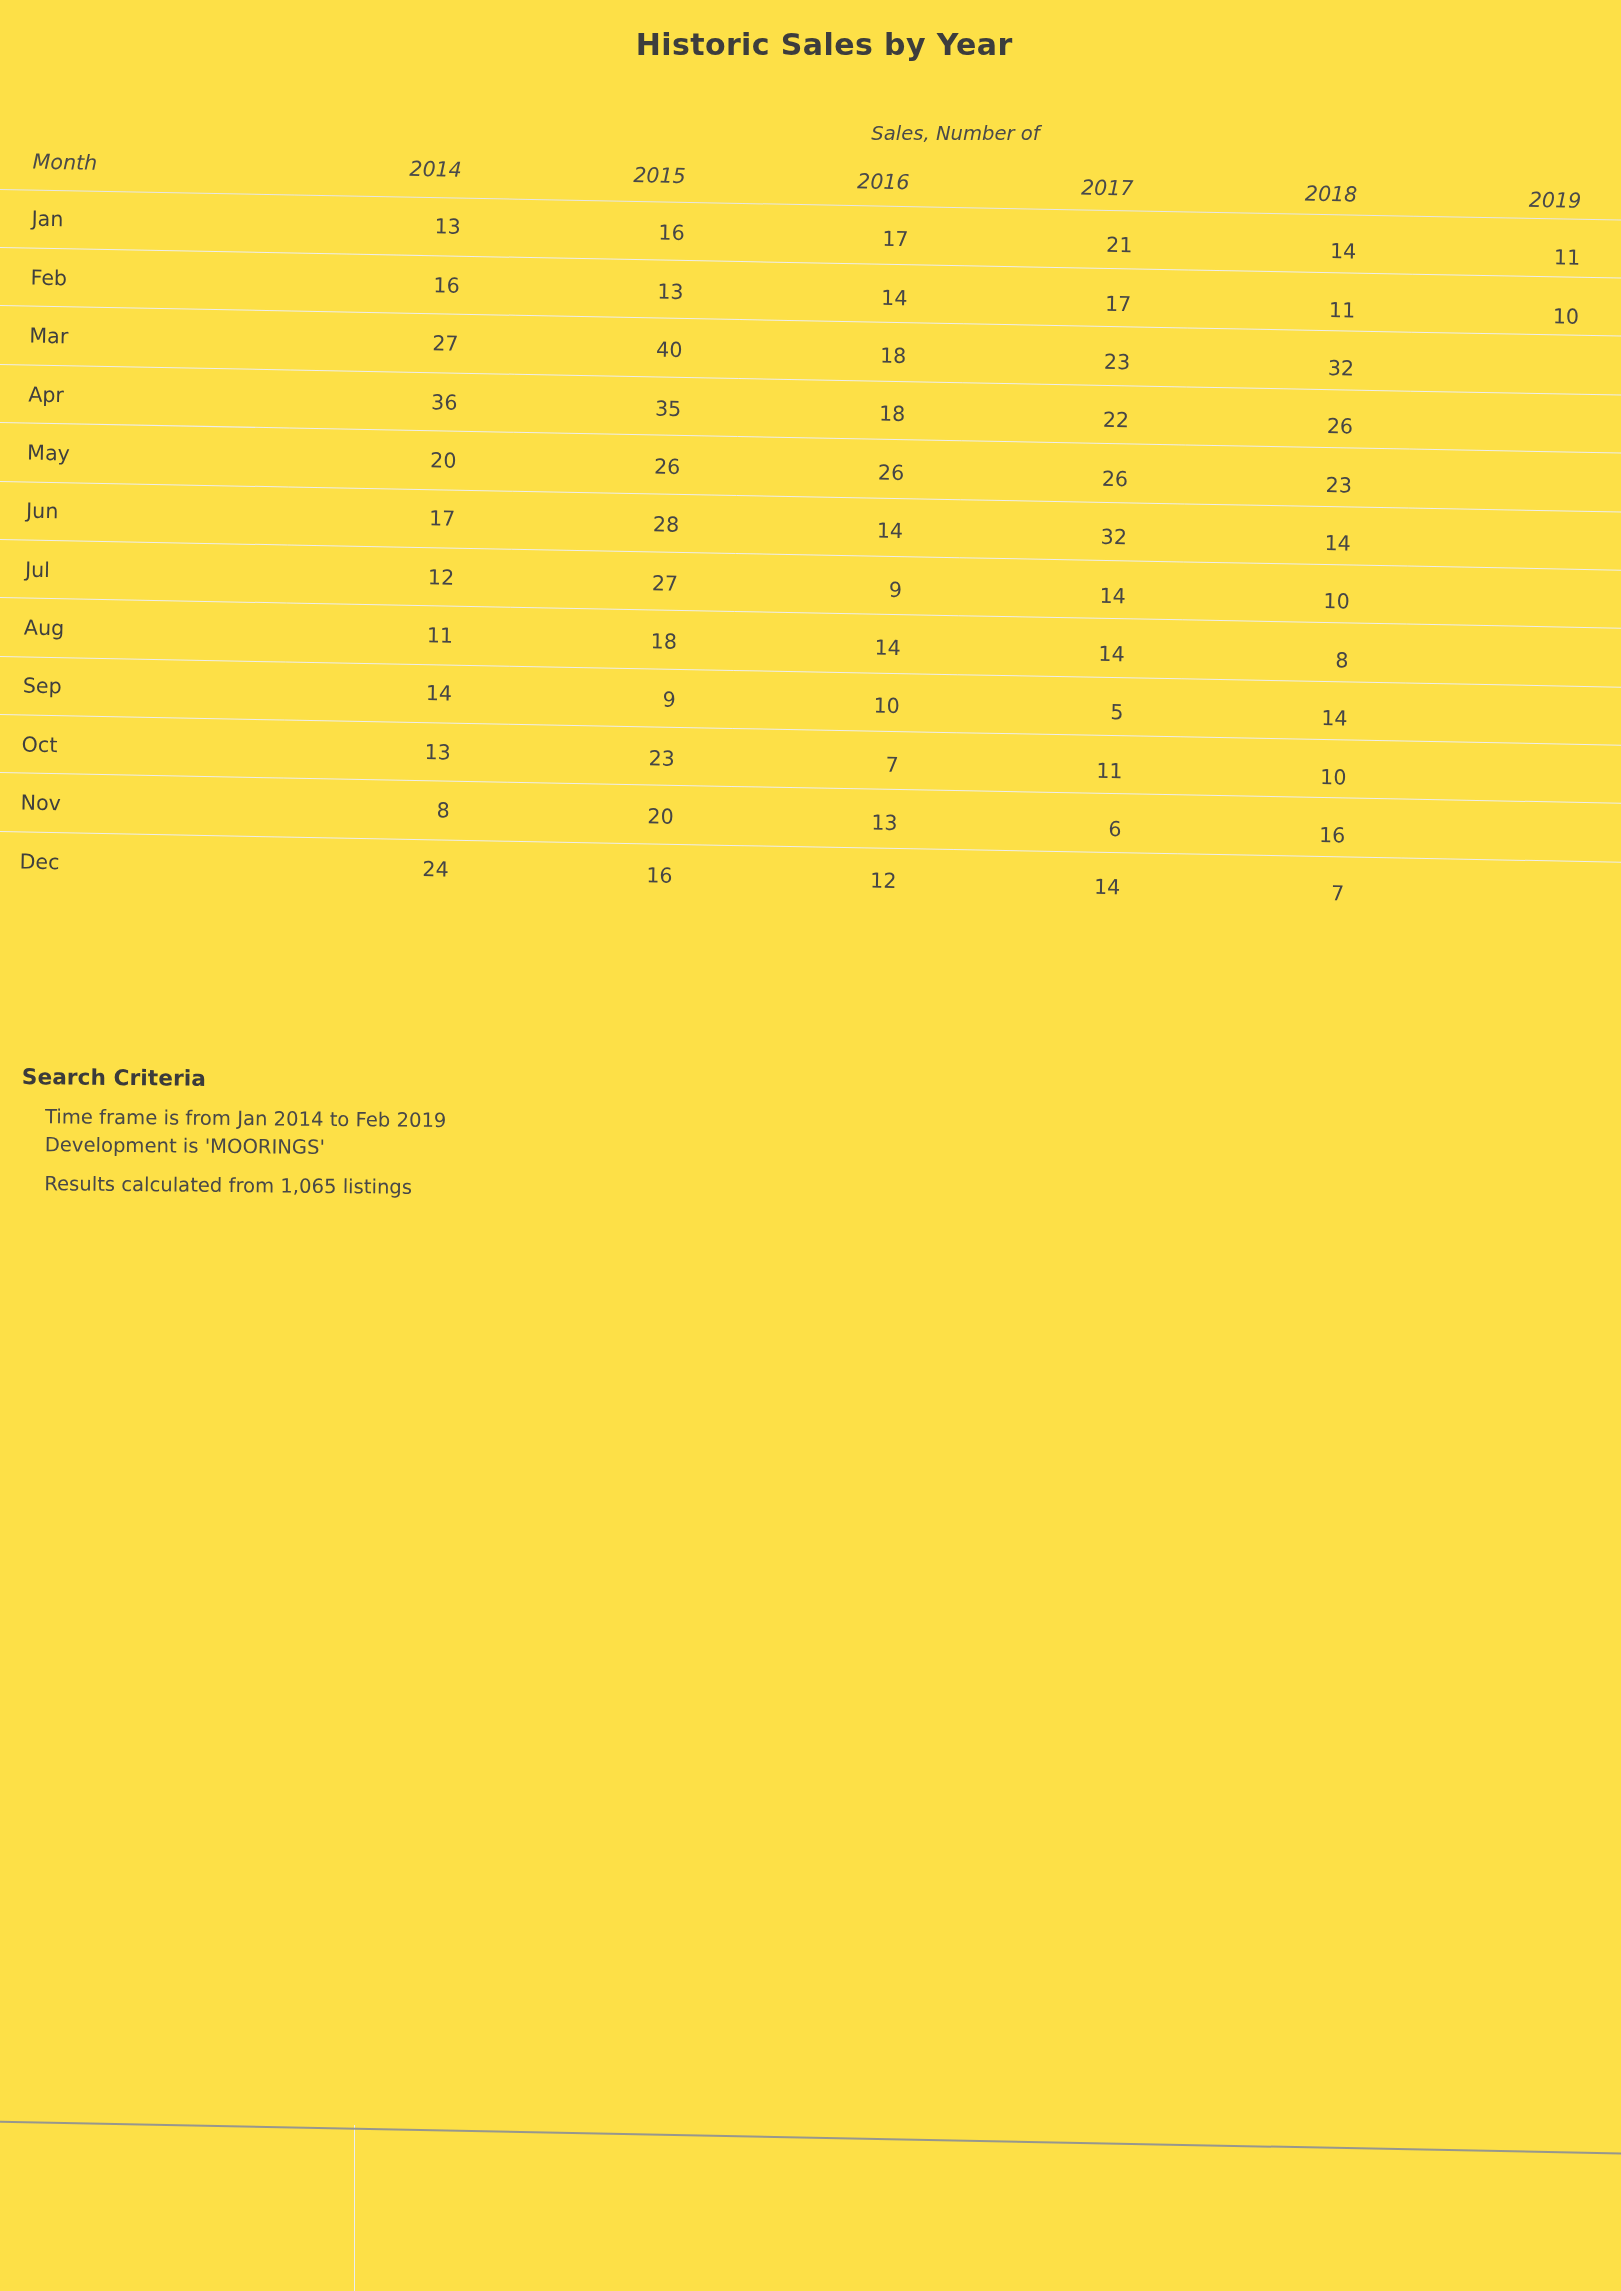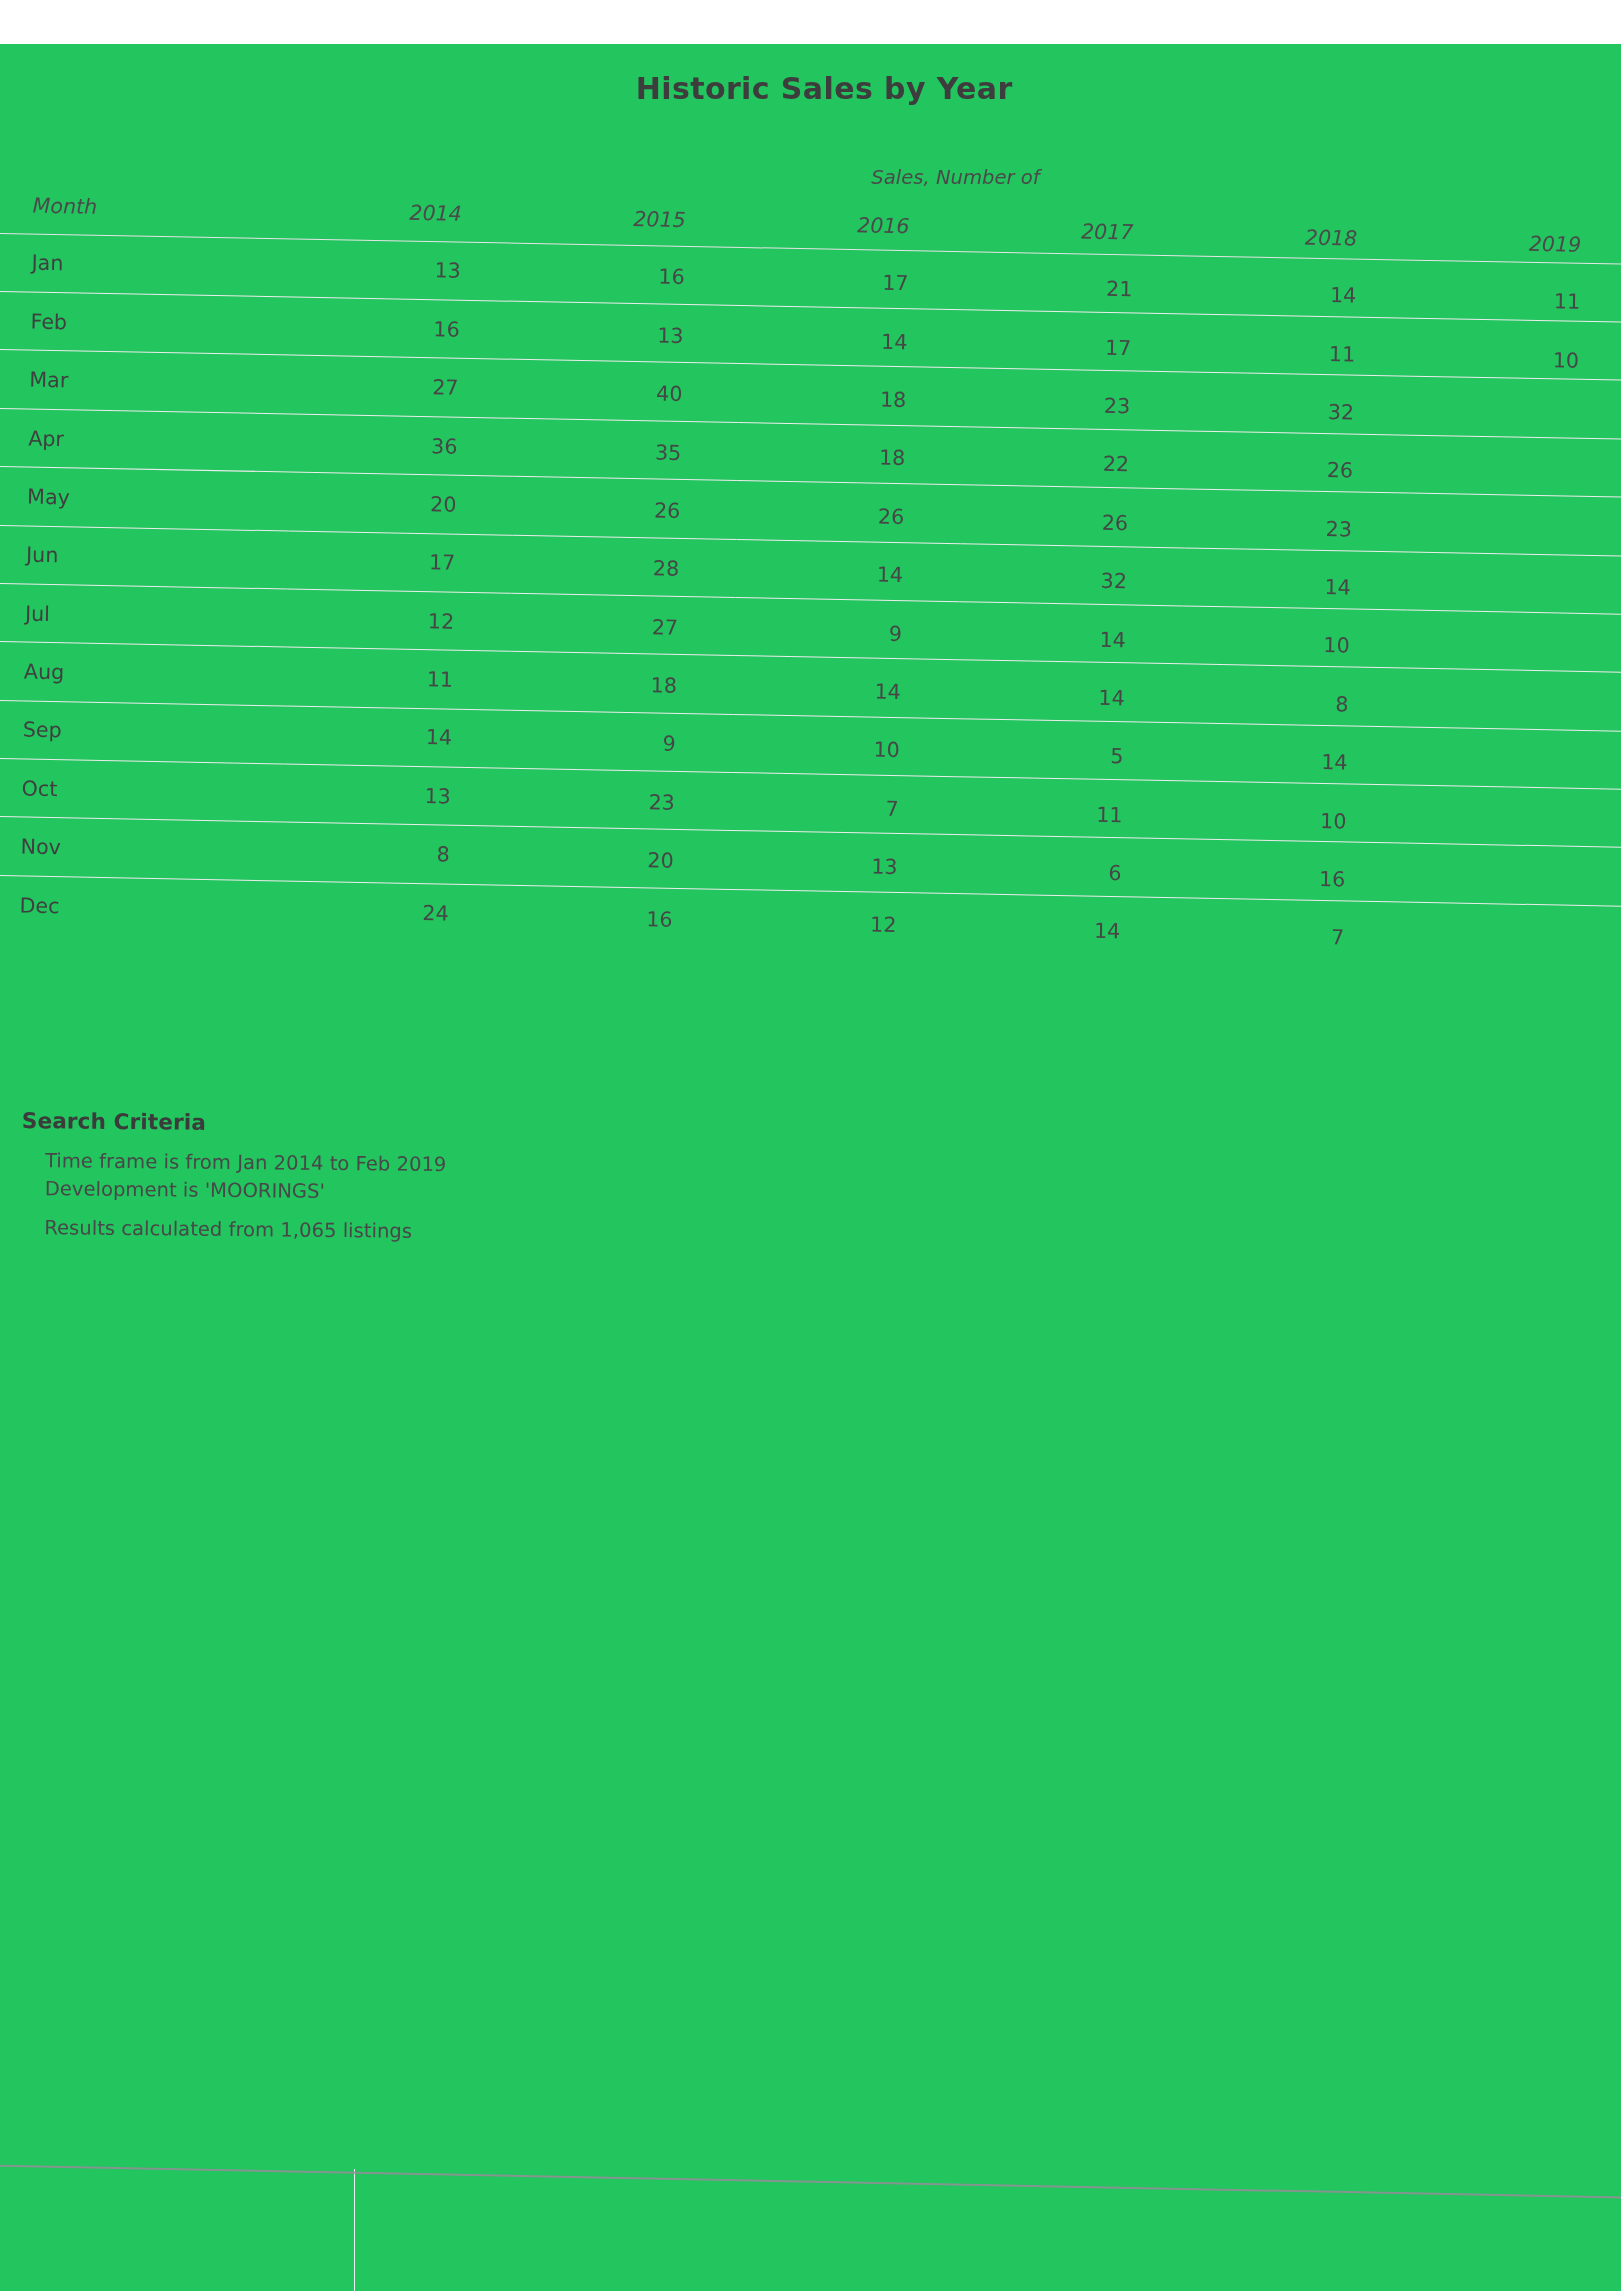--- a/index.html
+++ b/index.html
@@ -15,22 +15,21 @@
     overflow: hidden;
     font-family: "DejaVu Sans", "Liberation Sans", sans-serif;
     color: #3a3a3a;
     -webkit-font-smoothing: antialiased;
   }
 
   
   #page {
     position: absolute;
     inset: 0;
-    background: #22c55e;
-    margin-top: 44px;
+    background: #fde047;
   }
   .scan-vline {
     position: absolute;
     left: 354px;
     top: 2125px;
     width: 1px;
     height: 167px;
     background: #eaeef0;
   }
   .scan-edge {

